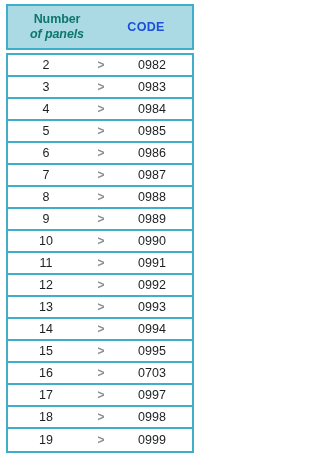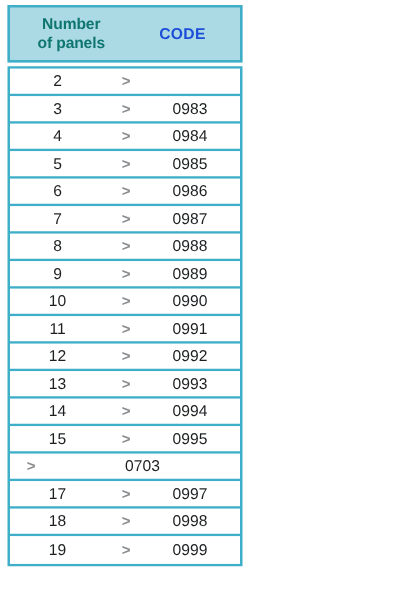--- a/index.html
+++ b/index.html
@@ -33,21 +33,21 @@
   }
   .th-panels {
     width: 98px;
     text-align: center;
     font-size: 12.5px;
     font-weight: bold;
     color: #0f766e;
     line-height: 15px;
     letter-spacing: -0.1px;
   }
-  .th-panels .line2 { display: block; }
+  .th-panels .line2 { display: block; font-style: italic; }
   .th-code {
     flex: 1;
     text-align: center;
     font-size: 12.5px;
     font-weight: bold;
     color: #1d4ed8;
     letter-spacing: 0.3px;
     padding-right: 6px;
   }
 
@@ -99,20 +99,21 @@
       <span>Number</span>
       <span class="line2">of panels</span>
     </div>
     <div class="th-code">CODE</div>
   </div>
 
   <div class="table-body">
       <div class="trow">
         <div class="c-panels">2</div>
         <div class="c-sep">&gt;</div>
+        <div class="c-code">0982</div>
       </div>
       <div class="trow">
         <div class="c-panels">3</div>
         <div class="c-sep">&gt;</div>
         <div class="c-code">0983</div>
       </div>
       <div class="trow">
         <div class="c-panels">4</div>
         <div class="c-sep">&gt;</div>
         <div class="c-code">0984</div>
@@ -166,20 +167,21 @@
         <div class="c-panels">14</div>
         <div class="c-sep">&gt;</div>
         <div class="c-code">0994</div>
       </div>
       <div class="trow">
         <div class="c-panels">15</div>
         <div class="c-sep">&gt;</div>
         <div class="c-code">0995</div>
       </div>
       <div class="trow">
+        <div class="c-panels">16</div>
         <div class="c-sep">&gt;</div>
         <div class="c-code">0703</div>
       </div>
       <div class="trow">
         <div class="c-panels">17</div>
         <div class="c-sep">&gt;</div>
         <div class="c-code">0997</div>
       </div>
       <div class="trow">
         <div class="c-panels">18</div>

